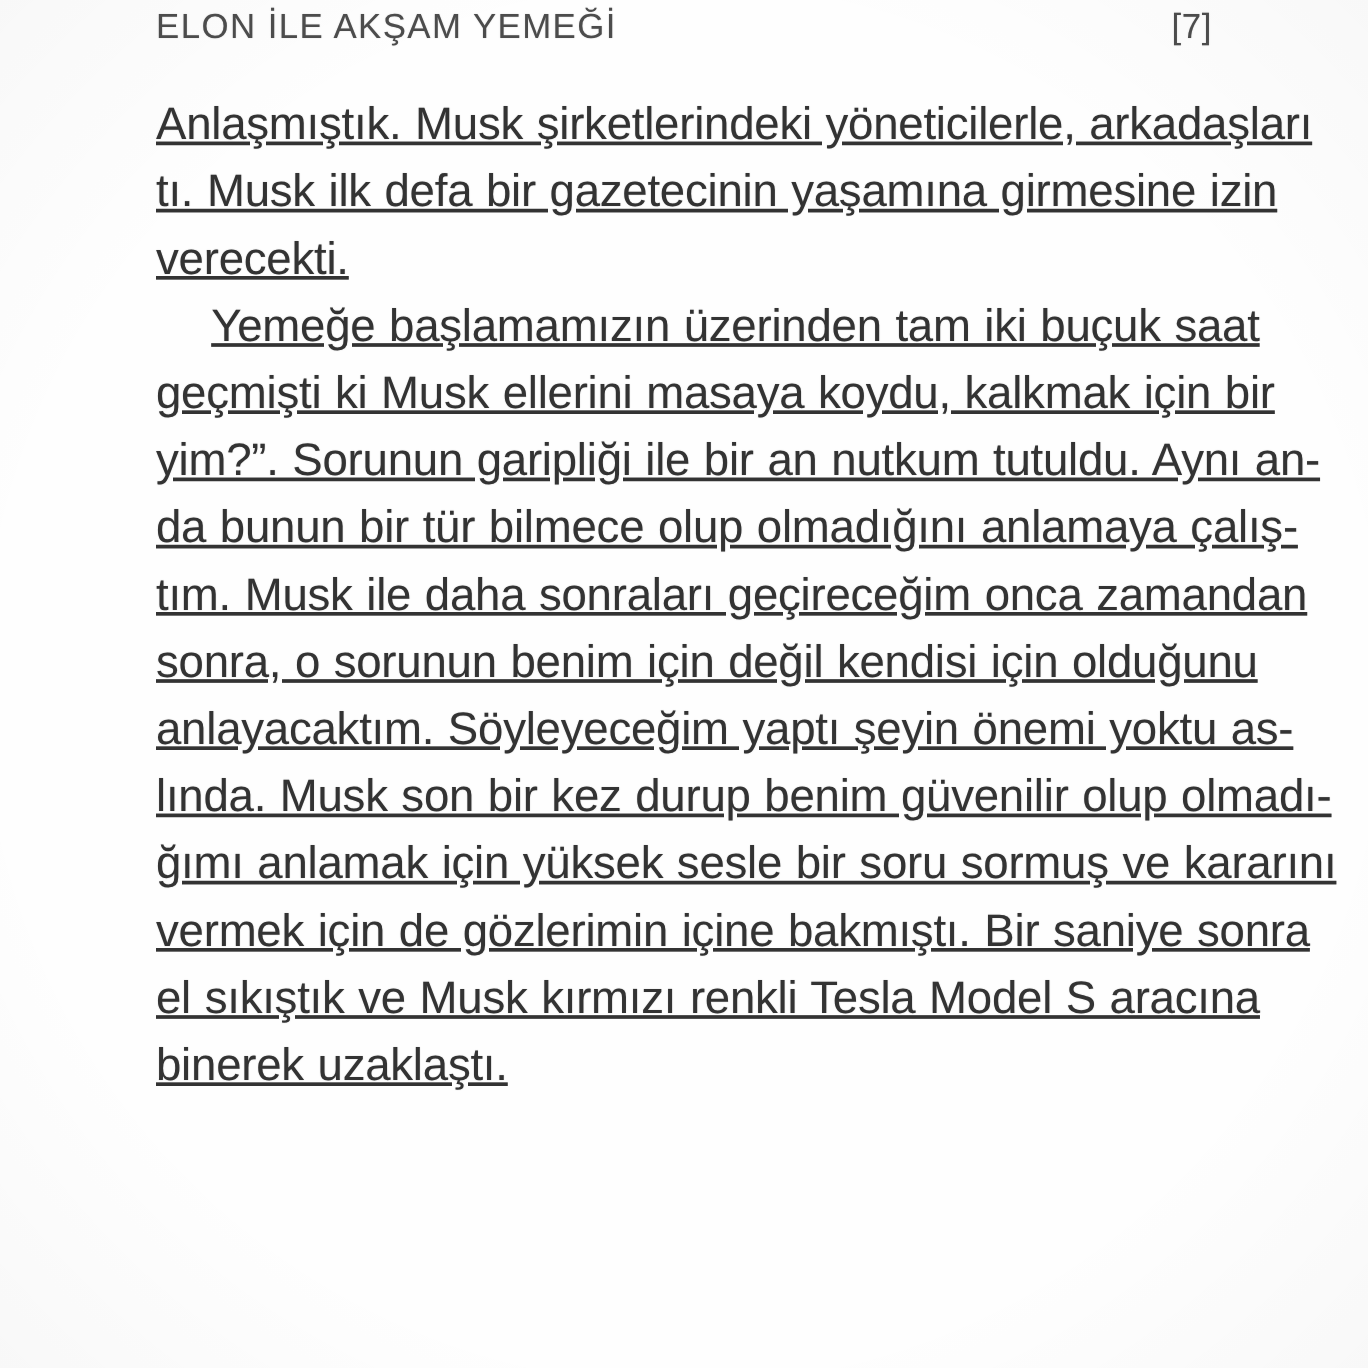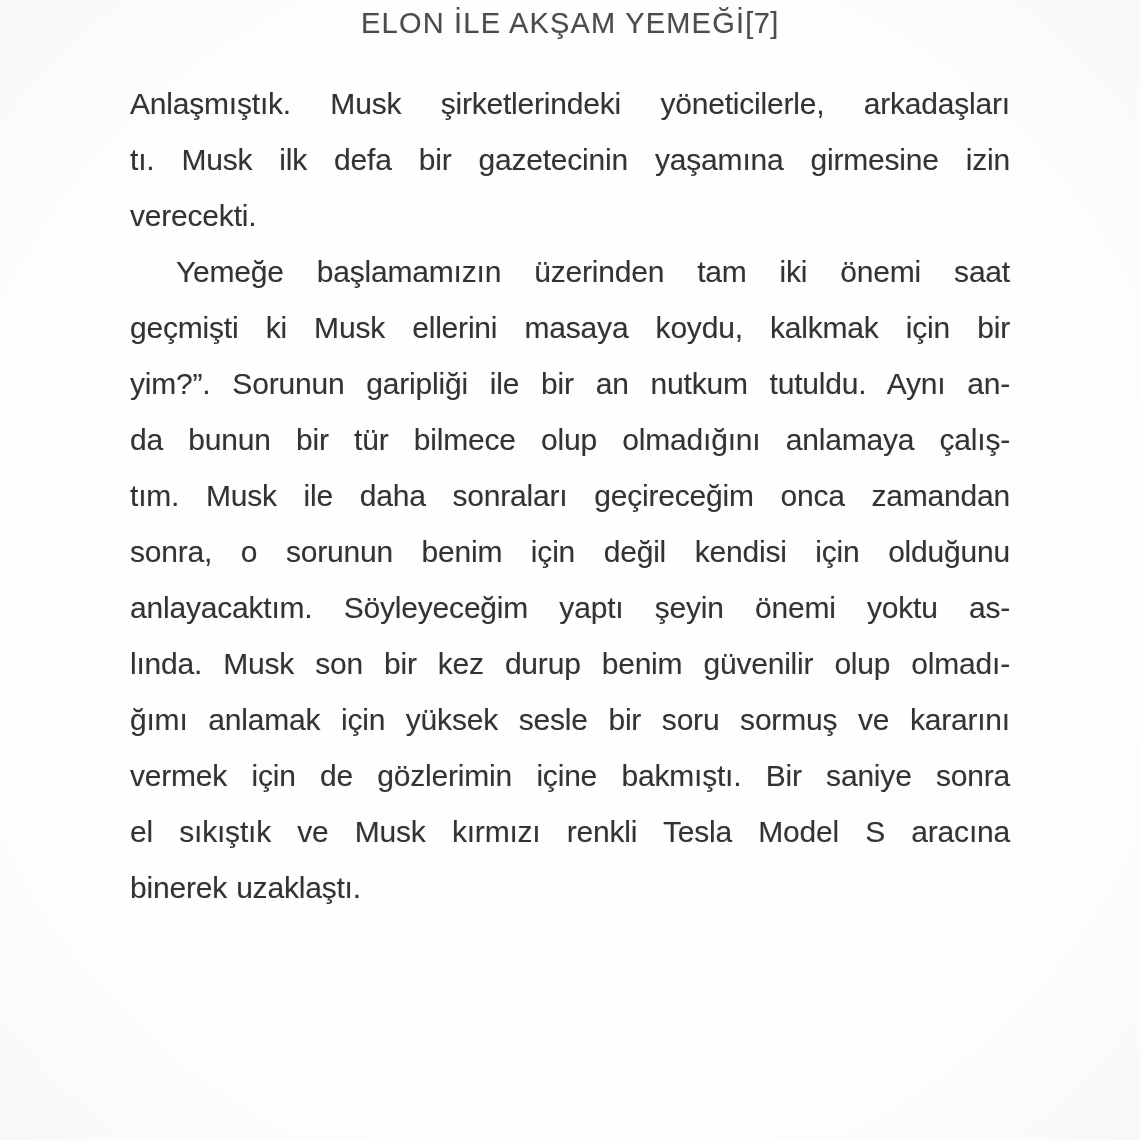--- a/index.html
+++ b/index.html
@@ -14,39 +14,40 @@
     box-sizing: border-box;
     padding: 6px 130px 0 130px;
     background:
       radial-gradient(ellipse at center, rgba(0,0,0,0) 70%, rgba(0,0,0,0.025) 100%),
       #fefefe;
     font-family: "Liberation Sans", "DejaVu Sans", sans-serif;
     overflow: hidden;
   }
   .header-row {
     display: flex;
-    justify-content: center;
+    justify-content: space-between;
     align-items: baseline;
     font-size: 29px;
     line-height: 34px;
     letter-spacing: 1.2px;
     color: #4c4c4c;
     text-shadow: 0 0 1px rgba(80,80,80,0.35);
   }
   .page-number {
     letter-spacing: 0.5px;
   }
   .body-text {
     margin-top: 36px;
-    font-size: 30px;
+    font-size: 38px;
     line-height: 56px;
     letter-spacing: -0.2px;
     color: #333333;
     text-shadow: 0 0 1px rgba(50,50,50,0.30);
     word-spacing: 1px;
+    text-decoration: underline;
   }
   .line {
     width: 880px;
     white-space: nowrap;
     text-align: justify;
     text-align-last: justify;
   }
   .line.para-end {
     text-align-last: left;
   }
@@ -61,21 +62,21 @@
 <div class="page">
   <div class="header-row">
     <span class="running-title">ELON İLE AKŞAM YEMEĞİ</span>
     <span class="page-number">[7]</span>
   </div>
 
   <main class="body-text" id="body-container">
       <div class="line">Anlaşmıştık. Musk şirketlerindeki yöneticilerle, arkadaşları</div>
       <div class="line">tı. Musk ilk defa bir gazetecinin yaşamına girmesine izin</div>
       <div class="line para-end">verecekti.</div>
-      <div class="line indented">Yemeğe başlamamızın üzerinden tam iki önemi saat</div>
+      <div class="line indented">Yemeğe başlamamızın üzerinden tam iki buçuk saat</div>
       <div class="line">geçmişti ki Musk ellerini masaya koydu, kalkmak için bir</div>
       <div class="line">yim?”. Sorunun garipliği ile bir an nutkum tutuldu. Aynı an-</div>
       <div class="line">da bunun bir tür bilmece olup olmadığını anlamaya çalış-</div>
       <div class="line">tım. Musk ile daha sonraları geçireceğim onca zamandan</div>
       <div class="line">sonra, o sorunun benim için değil kendisi için olduğunu</div>
       <div class="line">anlayacaktım. Söyleyeceğim yaptı şeyin önemi yoktu as-</div>
       <div class="line">lında. Musk son bir kez durup benim güvenilir olup olmadı-</div>
       <div class="line">ğımı anlamak için yüksek sesle bir soru sormuş ve kararını</div>
       <div class="line">vermek için de gözlerimin içine bakmıştı. Bir saniye sonra</div>
       <div class="line">el sıkıştık ve Musk kırmızı renkli Tesla Model S aracına</div>

